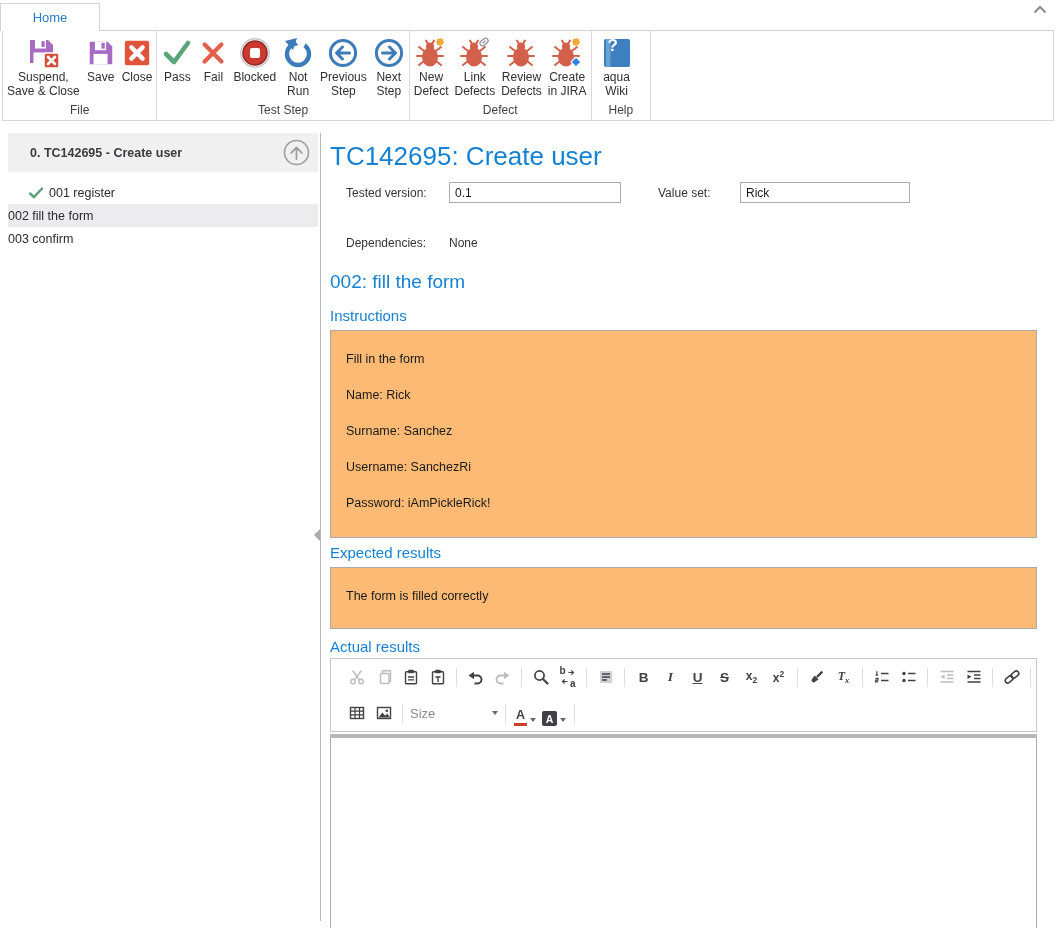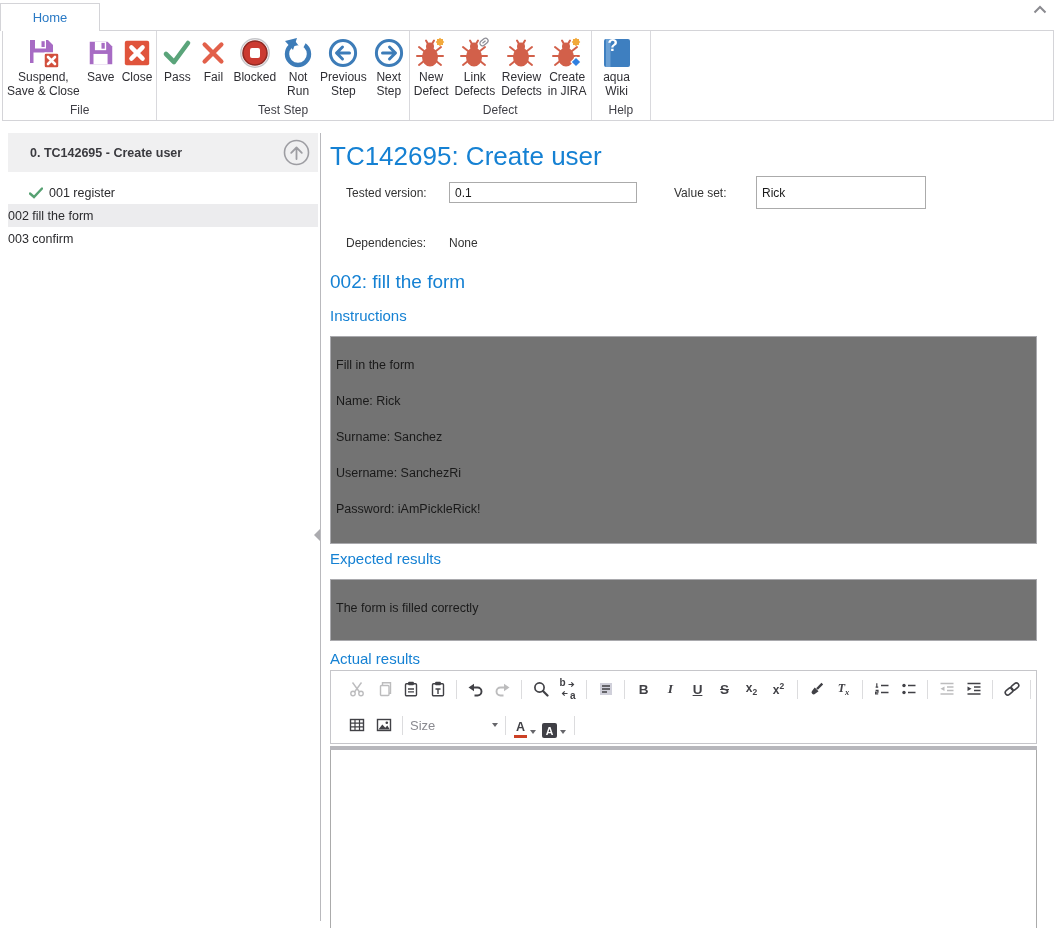--- a/index.html
+++ b/index.html
@@ -36,31 +36,31 @@
   .sb-step.selected{background:#ececee;}
   .v-divider{position:absolute;left:320px;top:133px;bottom:7px;width:1px;background:#b9b9bd;}
   .split-handle{position:absolute;left:314px;top:529px;width:0;height:0;
       border-top:6px solid transparent;border-bottom:6px solid transparent;border-right:6px solid #ababaf;}
 
   
   .main{position:absolute;left:330px;top:133px;width:707px;}
   h1.title{font-size:26px;font-weight:400;color:#1581d3;margin-top:8px;line-height:30px;}
   .fields-row{display:flex;align-items:center;margin-top:11px;height:21px;font-size:12px;color:#333;}
   .flabel1{margin-left:16px;width:103px;}
-  .finput1{width:188px;height:21px;border:1px solid #ababab;font-size:12px;padding:0 5px;color:#1a1a1a;font-family:"Liberation Sans",sans-serif;}
+  .finput1{width:172px;height:21px;border:1px solid #ababab;font-size:12px;padding:0 5px;color:#1a1a1a;font-family:"Liberation Sans",sans-serif;}
   .flabel2{margin-left:37px;width:82px;}
-  .finput2{width:170px;height:33px;border:1px solid #ababab;font-size:12px;padding:0 5px;color:#1a1a1a;font-family:"Liberation Sans",sans-serif;}
+  .finput2{width:170px;height:21px;border:1px solid #ababab;font-size:12px;padding:0 5px;color:#1a1a1a;font-family:"Liberation Sans",sans-serif;}
   .deps-row{display:flex;margin-top:33px;font-size:12px;color:#333;}
   .dlabel{margin-left:16px;width:103px;}
   h2.step-title{font-size:19px;font-weight:400;color:#1581d3;margin-top:21px;line-height:22px;}
   h3.sect{font-size:15px;font-weight:400;color:#1581d3;line-height:17px;}
   .h-instr{margin-top:14px;}
   .h-exp{margin-top:6px;}
   .h-act{margin-top:9px;}
-  .txtbox{border:1px solid #a9a9ad;background:#737373;margin-top:12px;padding:22px 8px 0 5px;}
+  .txtbox{border:1px solid #a9a9ad;background:#fdba74;margin-top:6px;padding:22px 8px 0 15px;}
   .box-instr{height:208px;}
   .box-exp{height:62px;}
   .txtbox p{font-size:12.5px;line-height:13px;color:#1a1a1a;margin-bottom:23px;}
 
   
   .editor-toolbar{margin-top:3px;border:1px solid #c6c6ca;background:#fff;}
   .tb-row{display:flex;align-items:center;height:36px;padding-left:12px;}
   .tb-btn{width:27px;height:26px;display:flex;align-items:center;justify-content:center;cursor:default;}
   .tb-sep{width:1px;height:19px;background:#dcdcde;margin:0 5px;}
   .dis{opacity:0.35;}

